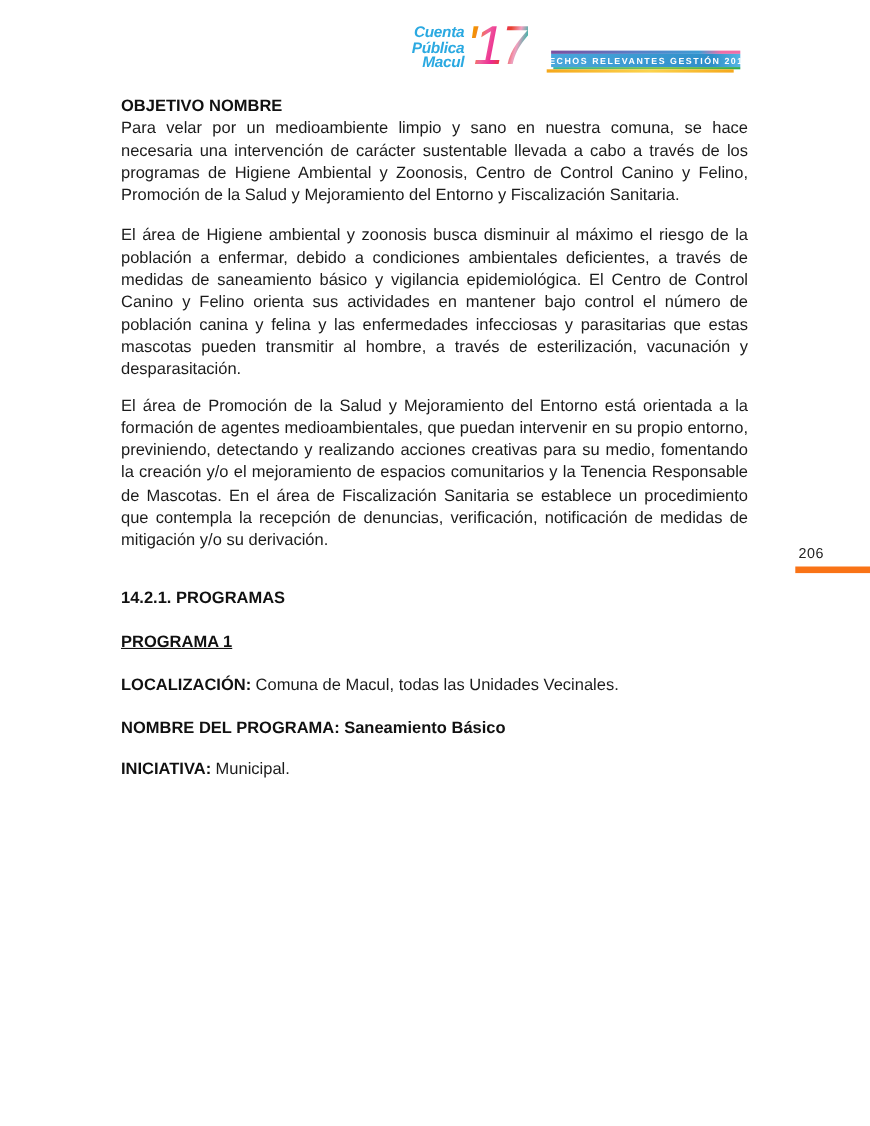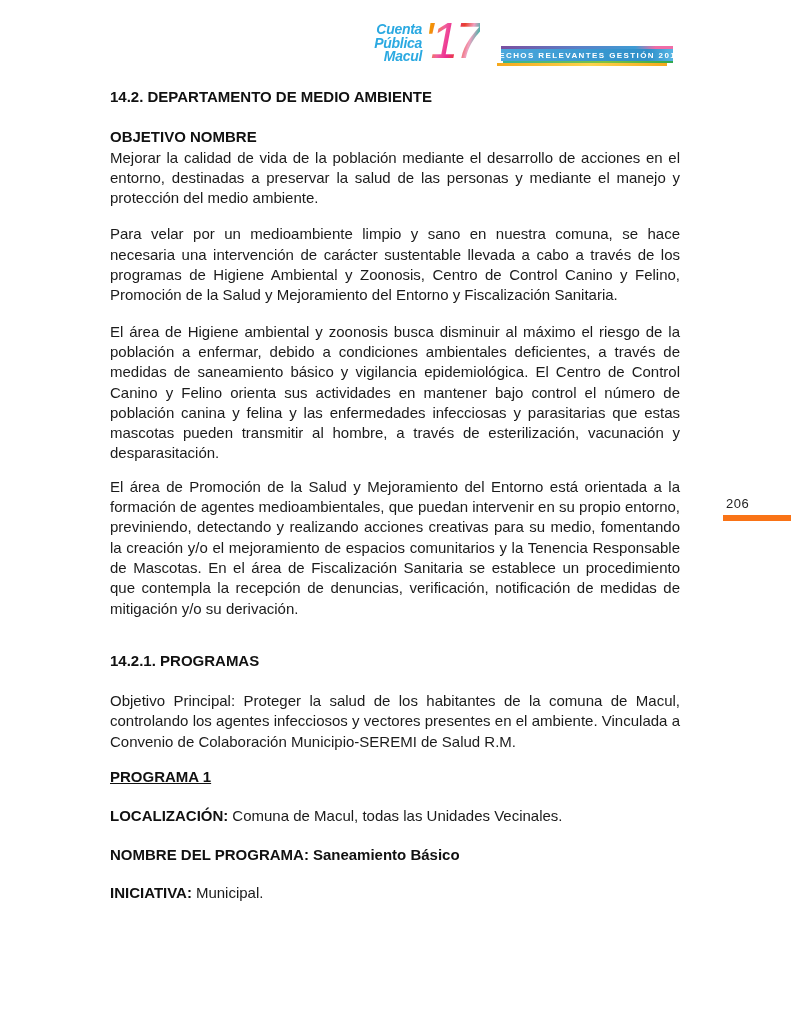--- a/index.html
+++ b/index.html
@@ -109,34 +109,31 @@
     <div class="stripe-green"></div>
     <div class="stripe-yellow"></div>
   </div>
 
   <div class="page-number-box">
     <span class="num">206</span>
   </div>
 
   <div class="content">
 
-    <h2 class="h-dept">14.2. DEPARTAMENTO DE MEDIO AMBIENTE</h2>
 
     <h2>OBJETIVO NOMBRE</h2>
-    <p class="p-obj">Mejorar la calidad de vida de la población mediante el desarrollo de acciones en el entorno, destinadas a preservar la salud de las personas y mediante el manejo y protección del medio ambiente.</p>
 
     <p class="p-areas">Para velar por un medioambiente limpio y sano en nuestra comuna, se hace necesaria una intervención de carácter sustentable llevada a cabo a través de los programas de Higiene Ambiental y Zoonosis, Centro de Control Canino y Felino, Promoción de la Salud y Mejoramiento del Entorno  y Fiscalización Sanitaria.</p>
 
     <p class="p-hig">El área de Higiene ambiental y zoonosis busca disminuir al máximo el riesgo de la población a enfermar, debido a condiciones ambientales deficientes, a través de medidas de saneamiento básico y vigilancia epidemiológica. El Centro de Control Canino y Felino orienta sus actividades en mantener bajo control el número de población canina y felina y las enfermedades infecciosas y parasitarias que estas mascotas pueden transmitir al hombre, a través de esterilización, vacunación y desparasitación.</p>
 
     <p class="p-prom">El área de Promoción de la Salud y Mejoramiento del Entorno está orientada a la formación de agentes medioambientales, que puedan intervenir en su propio entorno, previniendo, detectando y realizando acciones creativas para su medio, fomentando la creación y/o el mejoramiento de espacios comunitarios y la Tenencia Responsable de Mascotas. En el área de Fiscalización Sanitaria se establece un procedimiento que contempla la recepción de denuncias, verificación, notificación de medidas de mitigación y/o su derivación.</p>
 
     <h2 class="h-prog">14.2.1. PROGRAMAS</h2>
 
-    <p class="p-objp">Objetivo Principal: Proteger la salud de los habitantes de la comuna de Macul, controlando los agentes infecciosos y vectores presentes en el ambiente.  Vinculada a Convenio de Colaboración Municipio-SEREMI de Salud R.M.</p>
 
     <h2 class="h-prog1">PROGRAMA 1</h2>
 
     <p class="field">
       <span class="fl">LOCALIZACIÓN:</span><span class="fv">Comuna de Macul, todas las Unidades Vecinales.</span>
     </p>
 
     <p class="field">
       <span class="fl">NOMBRE DEL PROGRAMA:</span><span class="fv-bold">Saneamiento Básico</span>
     </p>

